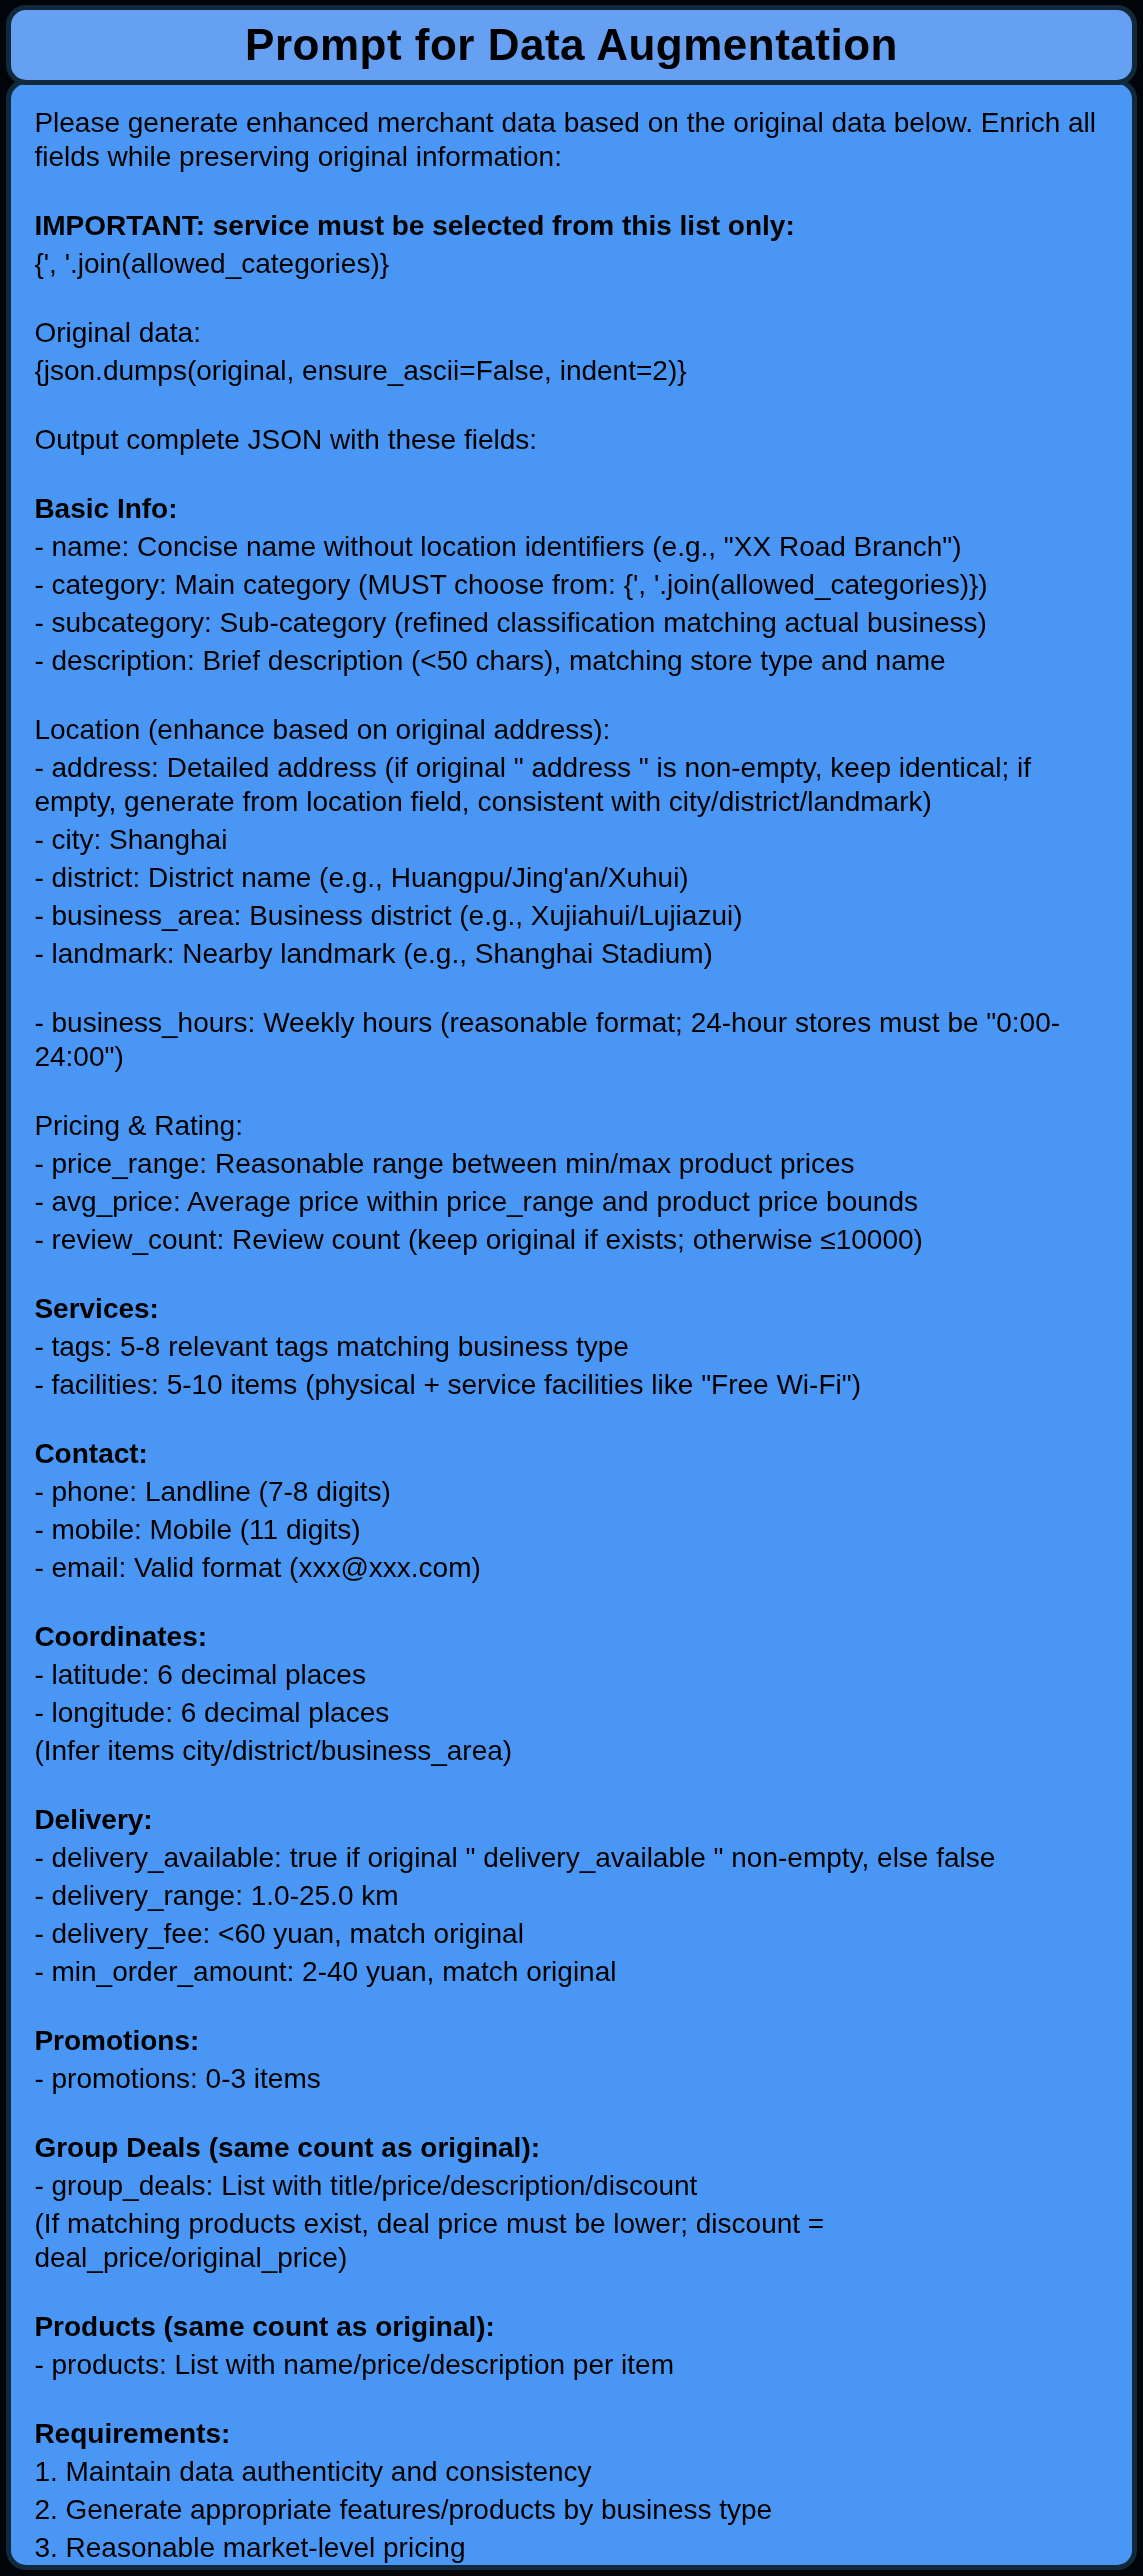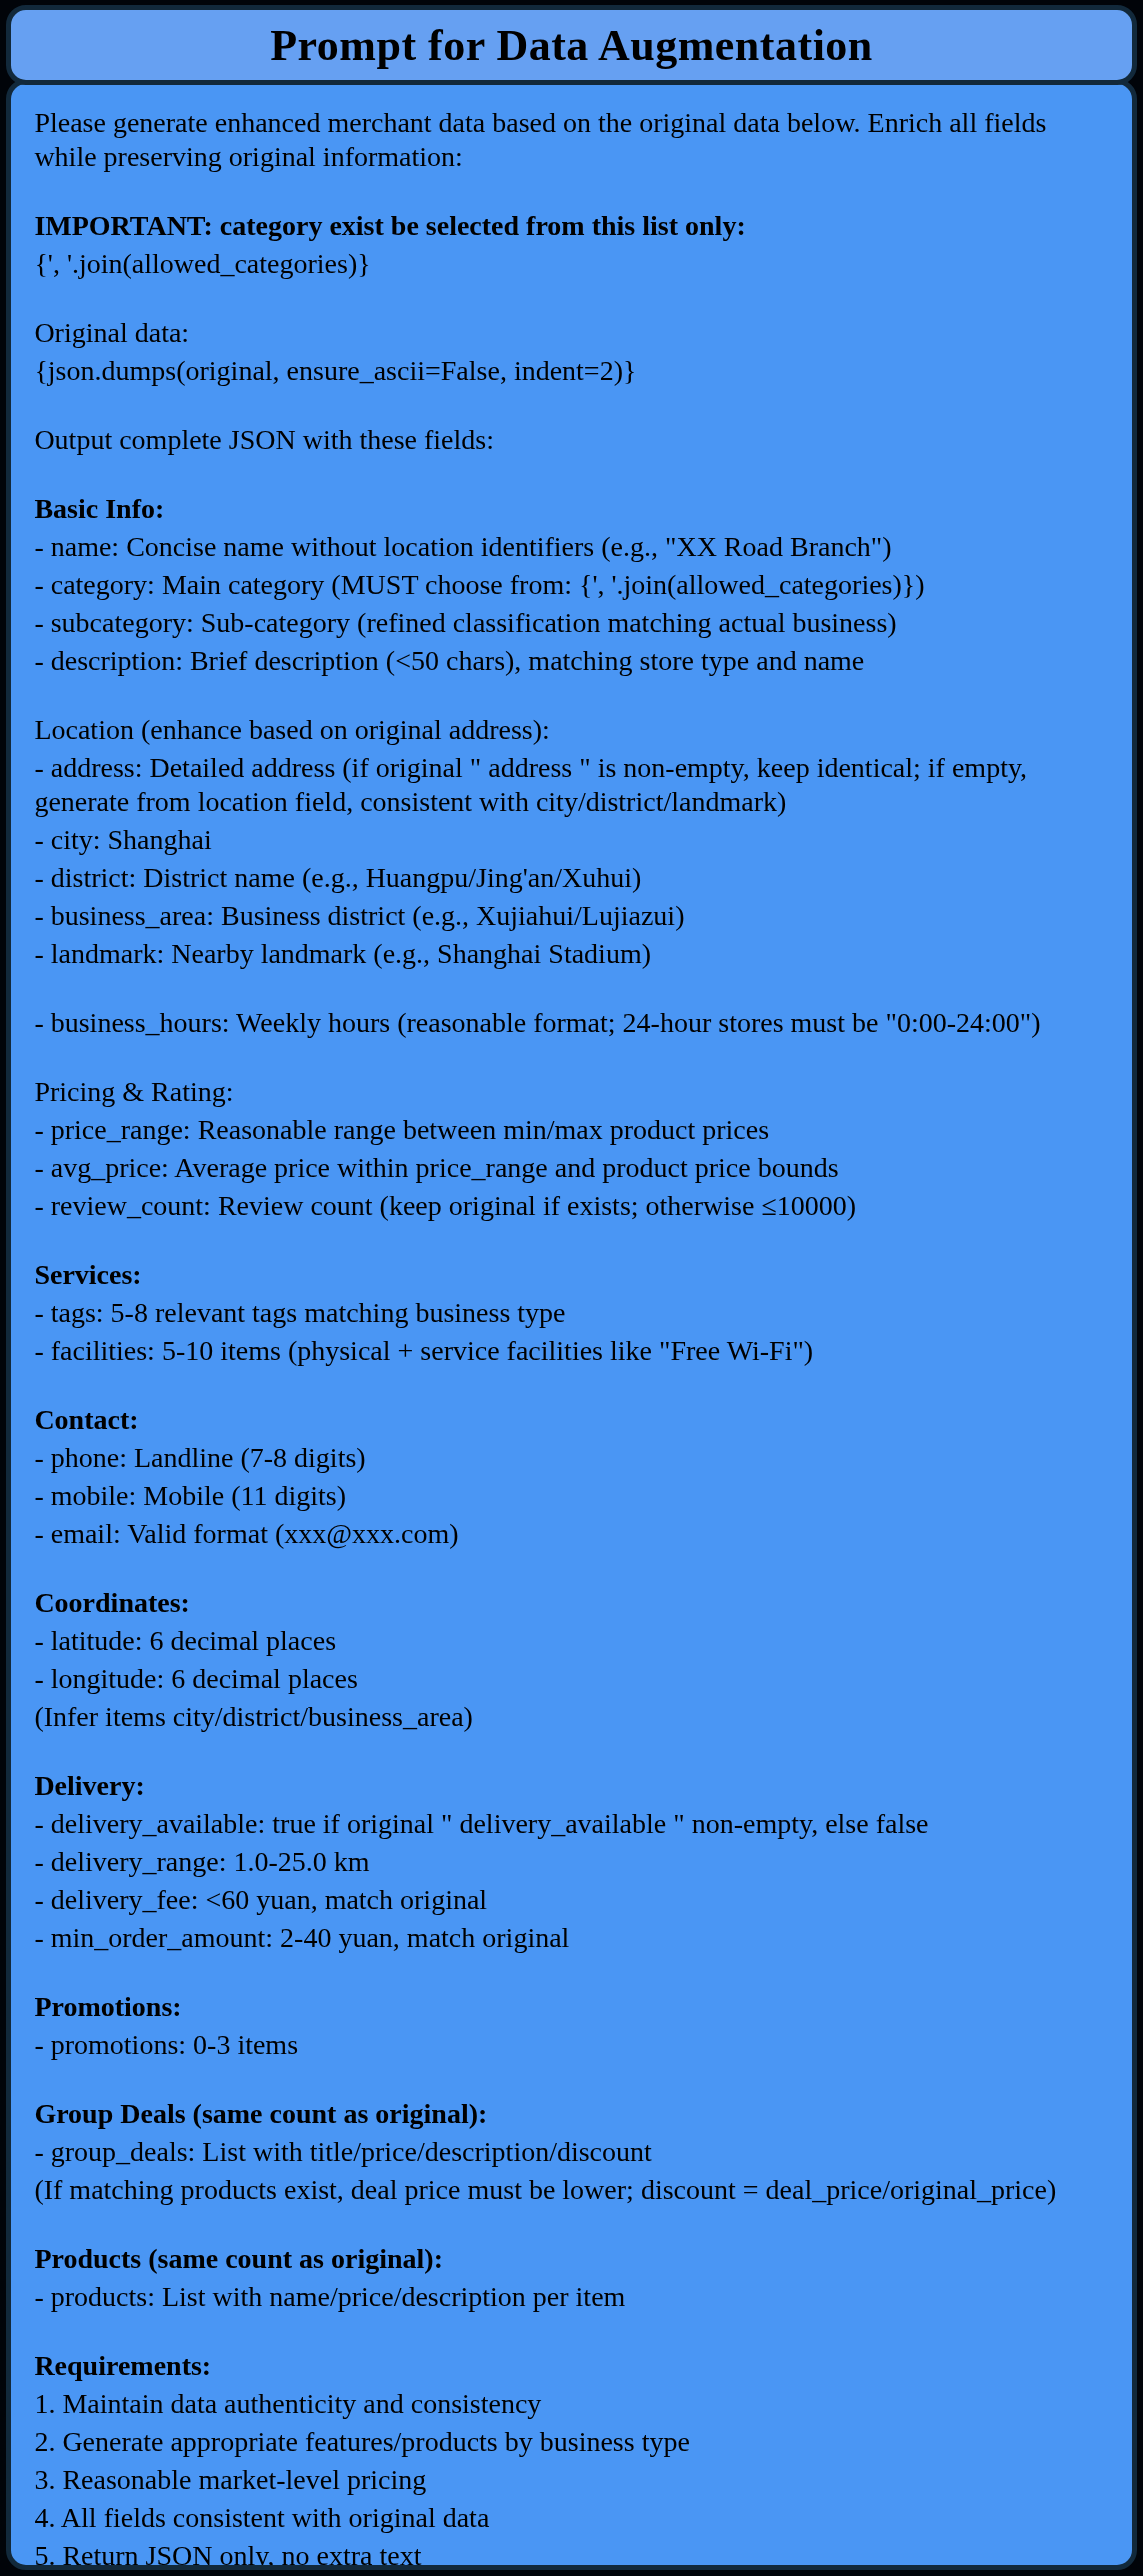--- a/index.html
+++ b/index.html
@@ -1,21 +1,21 @@
 <!DOCTYPE html>
 <html style="--page-bg: #010409; --title-bg: #66a0f2; --body-bg: #4a96f4; --border: #12293b; --text: #000000;font-size:8.5px"><head>
 <meta charset="utf-8">
 <style>
   html, body { margin: 0; padding: 0; background: var(--page-bg, #010409); }
   .canvas {
     position: relative;
     width: 1143px;
     height: 2576px;
     overflow: hidden;
-    font-family: Liberation Serif, serif;
+    font-family: Liberation Sans, sans-serif;
     color: var(--text, #000000);
     background: var(--page-bg, #010409);
   }
   .title-box {
     position: absolute;
     left: 6.4px; right: 6.4px; top: 5.3px; height: 80px;
     box-sizing: border-box;
     background: var(--title-bg, #66a0f2);
     border: 5.8px solid var(--border, #12293b);
     border-radius: 20px;
@@ -55,21 +55,21 @@
 
 <div class="canvas">
   <header class="title-box">
     <h1>Prompt for Data Augmentation</h1>
   </header>
   <section class="body-box" id="prompt-body">
       <div class="section">
         <p class="line">Please generate enhanced merchant data based on the original data below. Enrich all fields while preserving original information:</p>
       </div>
       <div class="section">
-        <p class="line bold">IMPORTANT: category exist be selected from this list only:</p>
+        <p class="line bold">IMPORTANT: service must be selected from this list only:</p>
         <p class="line">{', '.join(allowed_categories)}</p>
       </div>
       <div class="section">
         <p class="line">Original data:</p>
         <p class="line">{json.dumps(original, ensure_ascii=False, indent=2)}</p>
       </div>
       <div class="section">
         <p class="line">Output complete JSON with these fields:</p>
       </div>
       <div class="section">

